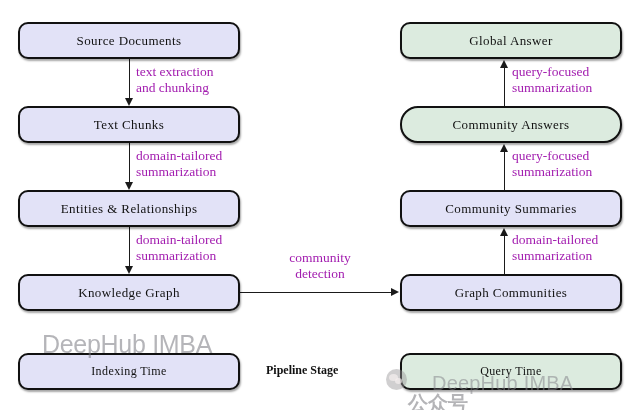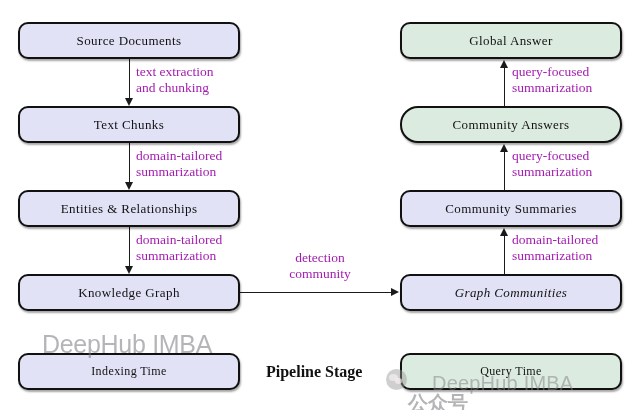--- a/index.html
+++ b/index.html
@@ -72,21 +72,21 @@
     white-space:nowrap;
     z-index:2;
   }
   .edge-label.center{text-align:center;}
 
   
   .stage-caption{
     position:absolute;
     font-family:"Liberation Serif", serif;
     font-weight:bold;
-    font-size:16px;
+    font-size:12px;
     color:#111111;
     white-space:nowrap;
     z-index:4;
   }
 
   
   .wm{
     position:absolute;
     font-family:"Liberation Sans", sans-serif;
     font-weight:normal;
@@ -169,37 +169,37 @@
   <div class="vline" style="left:129px;top:227px;height:40px;"></div>
   <div class="arrow-down" style="left:124.5px;top:266px;"></div>
   <div class="edge-label" style="left:136px;top:232px;">
     <div>domain-tailored</div>
     <div>summarization</div>
   </div>
 
   <div class="hline" style="left:240px;top:292px;width:152px;"></div>
   <div class="arrow-right" style="left:391px;top:287.5px;"></div>
   <div class="edge-label center" style="left:265px;top:250px;width:110px;">
+    <div>community</div>
     <div>detection</div>
-    <div>community</div>
   </div>
 
   <div class="node green" style="left:400px;top:22px;width:222px;height:37px;">
     <span>Global Answer</span>
   </div>
 
   <div class="node green" style="left:400px;top:106px;width:222px;height:37px;border-radius:18px;">
     <span>Community Answers</span>
   </div>
 
   <div class="node purple" style="left:400px;top:190px;width:222px;height:37px;">
     <span>Community Summaries</span>
   </div>
 
-  <div class="node purple" style="left:400px;top:274px;width:222px;height:37px;font-style:italic;">
+  <div class="node purple" style="left:400px;top:274px;width:222px;height:37px;">
     <span>Graph Communities</span>
   </div>
 
   <div class="vline" style="left:504px;top:67px;height:40px;"></div>
   <div class="arrow-up" style="left:499.5px;top:60px;"></div>
   <div class="edge-label" style="left:512px;top:64px;">
     <div>query-focused</div>
     <div>summarization</div>
   </div>
 

